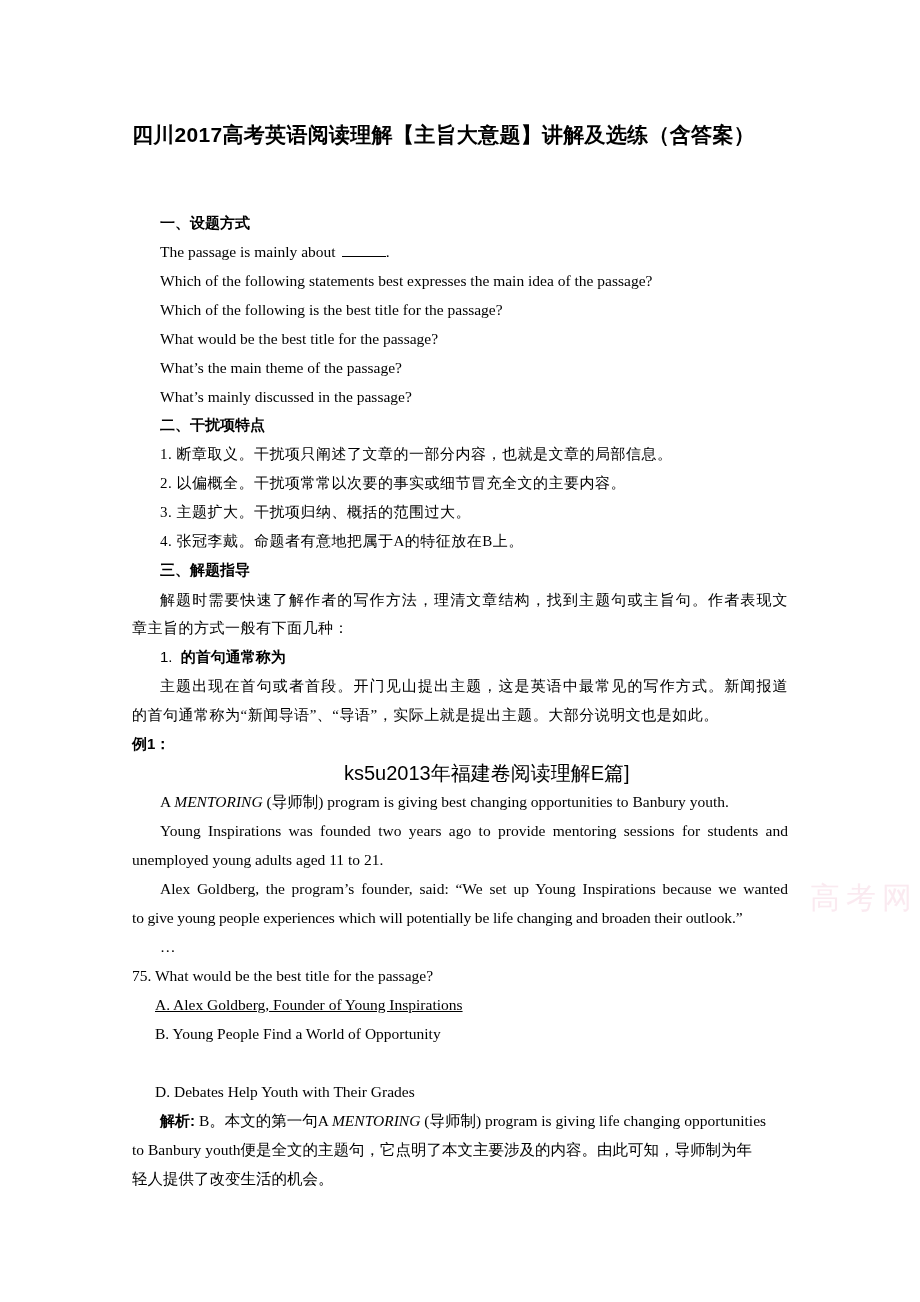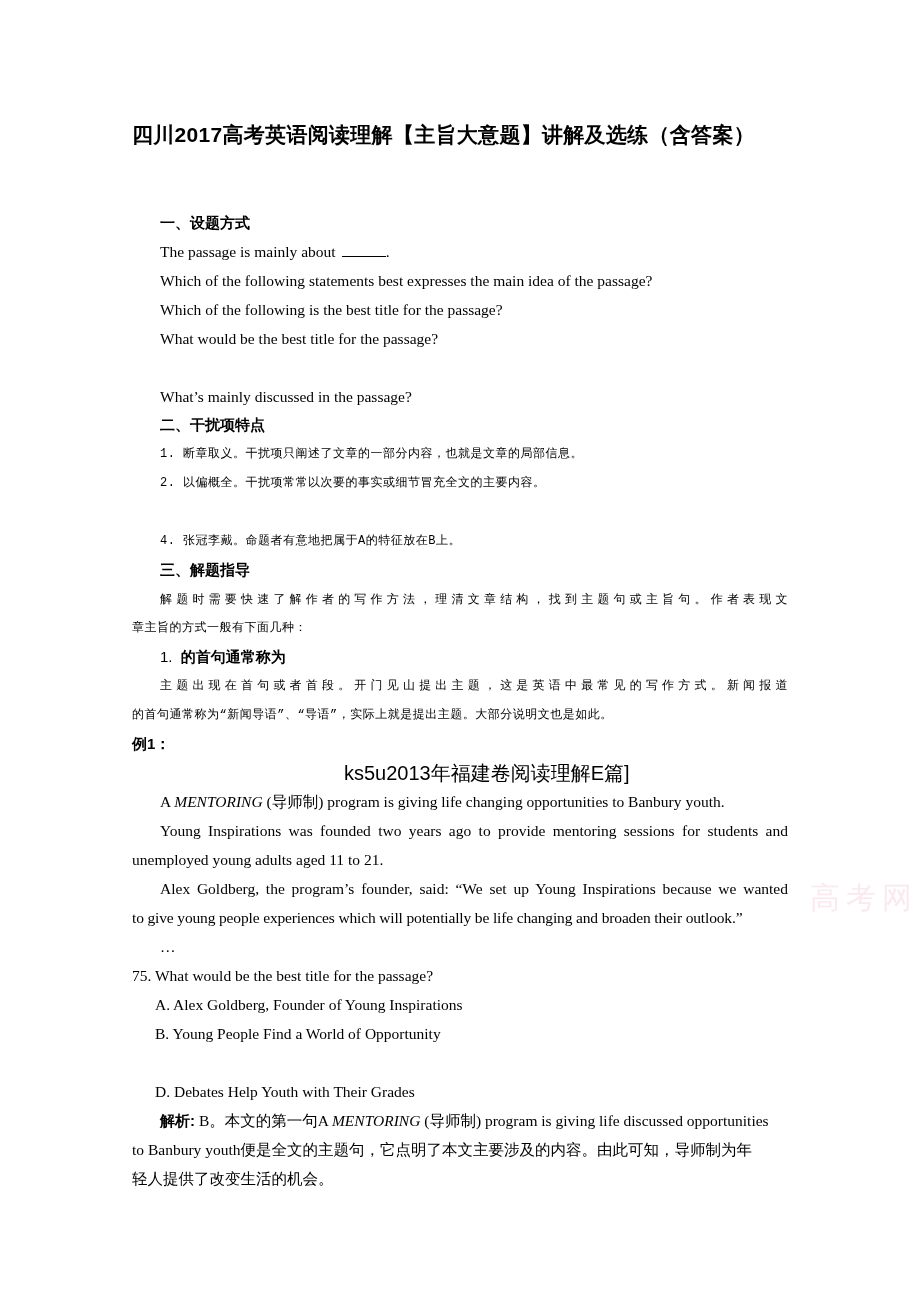--- a/index.html
+++ b/index.html
@@ -40,22 +40,22 @@
       font-size: 20px;
       line-height: 28px;
       font-weight: bold;
     }
     .heading {
       font-family: "Liberation Sans", "DejaVu Sans", sans-serif;
       font-weight: bold;
       font-size: 15px;
     }
     .cn {
-      font-family: Liberation Mono, monospace;
-      font-size: 12px;
+      font-family: Liberation Serif, serif;
+      font-size: 15px;
       letter-spacing: 0.5px;
     }
     .justify {
       width: 658px;
       text-align: justify;
       text-align-last: justify;
     }
     .sans {
       font-family: "Liberation Sans", "DejaVu Sans", sans-serif;
     }
@@ -86,54 +86,56 @@
 
   <div class="line title" style="left:132px; top:121px;">四川2017高考英语阅读理解【主旨大意题】讲解及选练（含答案）</div>
 
   <div class="line heading" style="left:160px; top:213px;">一、设题方式</div>
   <div class="line" style="left:160px; top:242px;">
     <span>The passage is mainly about</span><span class="blank"></span><span>.</span>
   </div>
   <div class="line" style="left:160px; top:271px;">Which of the following statements best expresses the main idea of the passage?</div>
   <div class="line" style="left:160px; top:300px;">Which of the following is the best title for the passage?</div>
   <div class="line" style="left:160px; top:329px;">What would be the best title for the passage?</div>
+  <div class="line" style="left:160px; top:358px;">What’s the main theme of the passage?</div>
   <div class="line" style="left:160px; top:387px;">What’s mainly discussed in the passage?</div>
 
   <div class="line heading" style="left:160px; top:415px;">二、干扰项特点</div>
   <div class="line cn" style="left:160px; top:444px;">1. 断章取义。干扰项只阐述了文章的一部分内容，也就是文章的局部信息。</div>
   <div class="line cn" style="left:160px; top:473px;">2. 以偏概全。干扰项常常以次要的事实或细节冒充全文的主要内容。</div>
+  <div class="line cn" style="left:160px; top:502px;">3. 主题扩大。干扰项归纳、概括的范围过大。</div>
   <div class="line cn" style="left:160px; top:531px;">4. 张冠李戴。命题者有意地把属于A的特征放在B上。</div>
 
   <div class="line heading" style="left:160px; top:560px;">三、解题指导</div>
   <div class="line cn justify" style="left:160px; top:590px; width:628px;">解题时需要快速了解作者的写作方法，理清文章结构，找到主题句或主旨句。作者表现文</div>
   <div class="line cn" style="left:132px; top:618px;">章主旨的方式一般有下面几种：</div>
 
   <div class="line heading" style="left:160px; top:647px;">
     <span style="font-weight:normal;">1.</span>&nbsp;&nbsp;<span>的首句通常称为</span>
   </div>
   <div class="line cn justify" style="left:160px; top:676px; width:628px;">主题出现在首句或者首段。开门见山提出主题，这是英语中最常见的写作方式。新闻报道</div>
   <div class="line cn" style="left:132px; top:705px;">的首句通常称为“新闻导语”、“导语”，实际上就是提出主题。大部分说明文也是如此。</div>
 
   <div class="line heading" style="left:132px; top:734px;">例1：</div>
   <div class="line sans" style="left:344px; top:763px; font-size:20px;">ks5u2013年福建卷阅读理解E篇]</div>
 
   <div class="line" style="left:160px; top:792px;">
-    <span>A </span><i>MENTORING</i><span> (导师制) program is giving life changing opportunities to Banbury youth.</span>
+    <span>A </span><i>MENTORING</i><span> (导师制) program is giving best changing opportunities to Banbury youth.</span>
   </div>
   <div class="line justify" style="left:160px; top:821px; width:628px;">Young Inspirations was founded two years ago to provide mentoring sessions for students and</div>
   <div class="line" style="left:132px; top:850px;">unemployed young adults aged 11 to 21.</div>
   <div class="line justify" style="left:160px; top:879px; width:628px;">Alex Goldberg, the program’s founder, said: “We set up Young Inspirations because we wanted</div>
   <div class="line" style="left:132px; top:908px; letter-spacing:-0.15px;">to give young people experiences which will potentially be life changing and broaden their outlook.”</div>
   <div class="line" style="left:160px; top:937px;">…</div>
 
   <div class="line" style="left:132px; top:966px;">75. What would be the best title for the passage?</div>
-  <div class="line" style="left:155px; top:995px;">A. Alex Goldberg, Founder of Young Inspirations</div>
+  <div class="line" style="left:155px; top:995px;text-decoration:underline;">A. Alex Goldberg, Founder of Young Inspirations</div>
   <div class="line" style="left:155px; top:1024px;">B. Young People Find a World of Opportunity</div>
   <div class="line" style="left:155px; top:1082px;">D. Debates Help Youth with Their Grades</div>
 
   <div class="line" style="left:160px; top:1111px;">
-    <span class="heading">解析:</span><span> B。本文的第一句A </span><i>MENTORING</i><span> (导师制) program is giving life discussed opportunities</span>
+    <span class="heading">解析:</span><span> B。本文的第一句A </span><i>MENTORING</i><span> (导师制) program is giving life changing opportunities</span>
   </div>
   <div class="line" style="left:132px; top:1140px;">to Banbury youth便是全文的主题句，它点明了本文主要涉及的内容。由此可知，导师制为年</div>
   <div class="line" style="left:132px; top:1169px;">轻人提供了改变生活的机会。</div>
 
   <div class="watermark">高考网</div>
 </div>
 
 </body></html>

